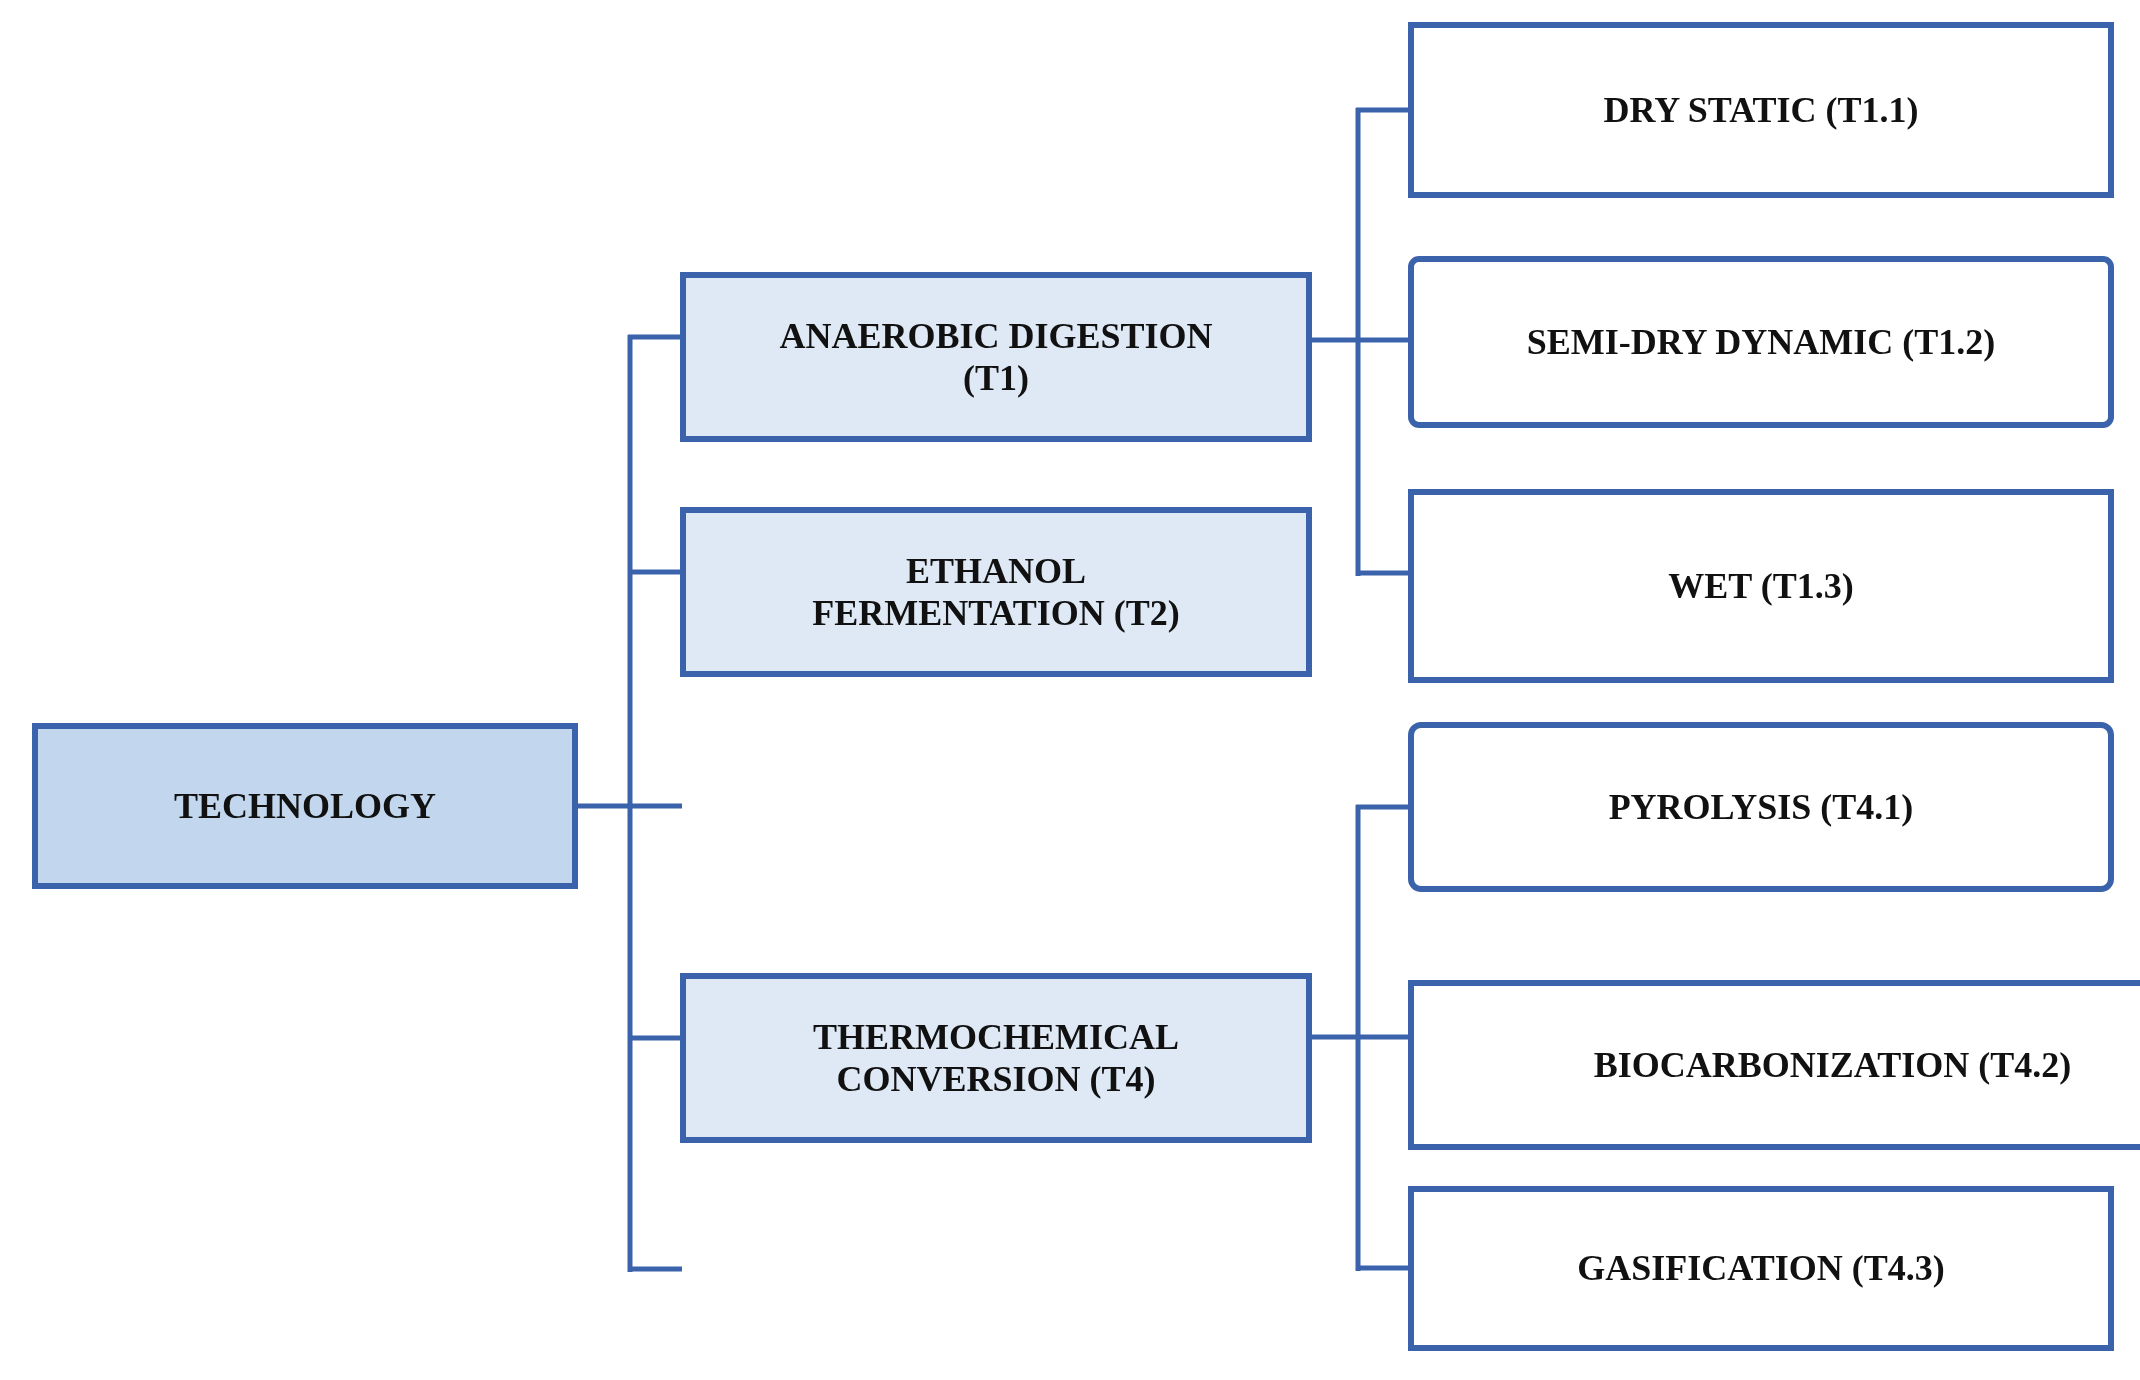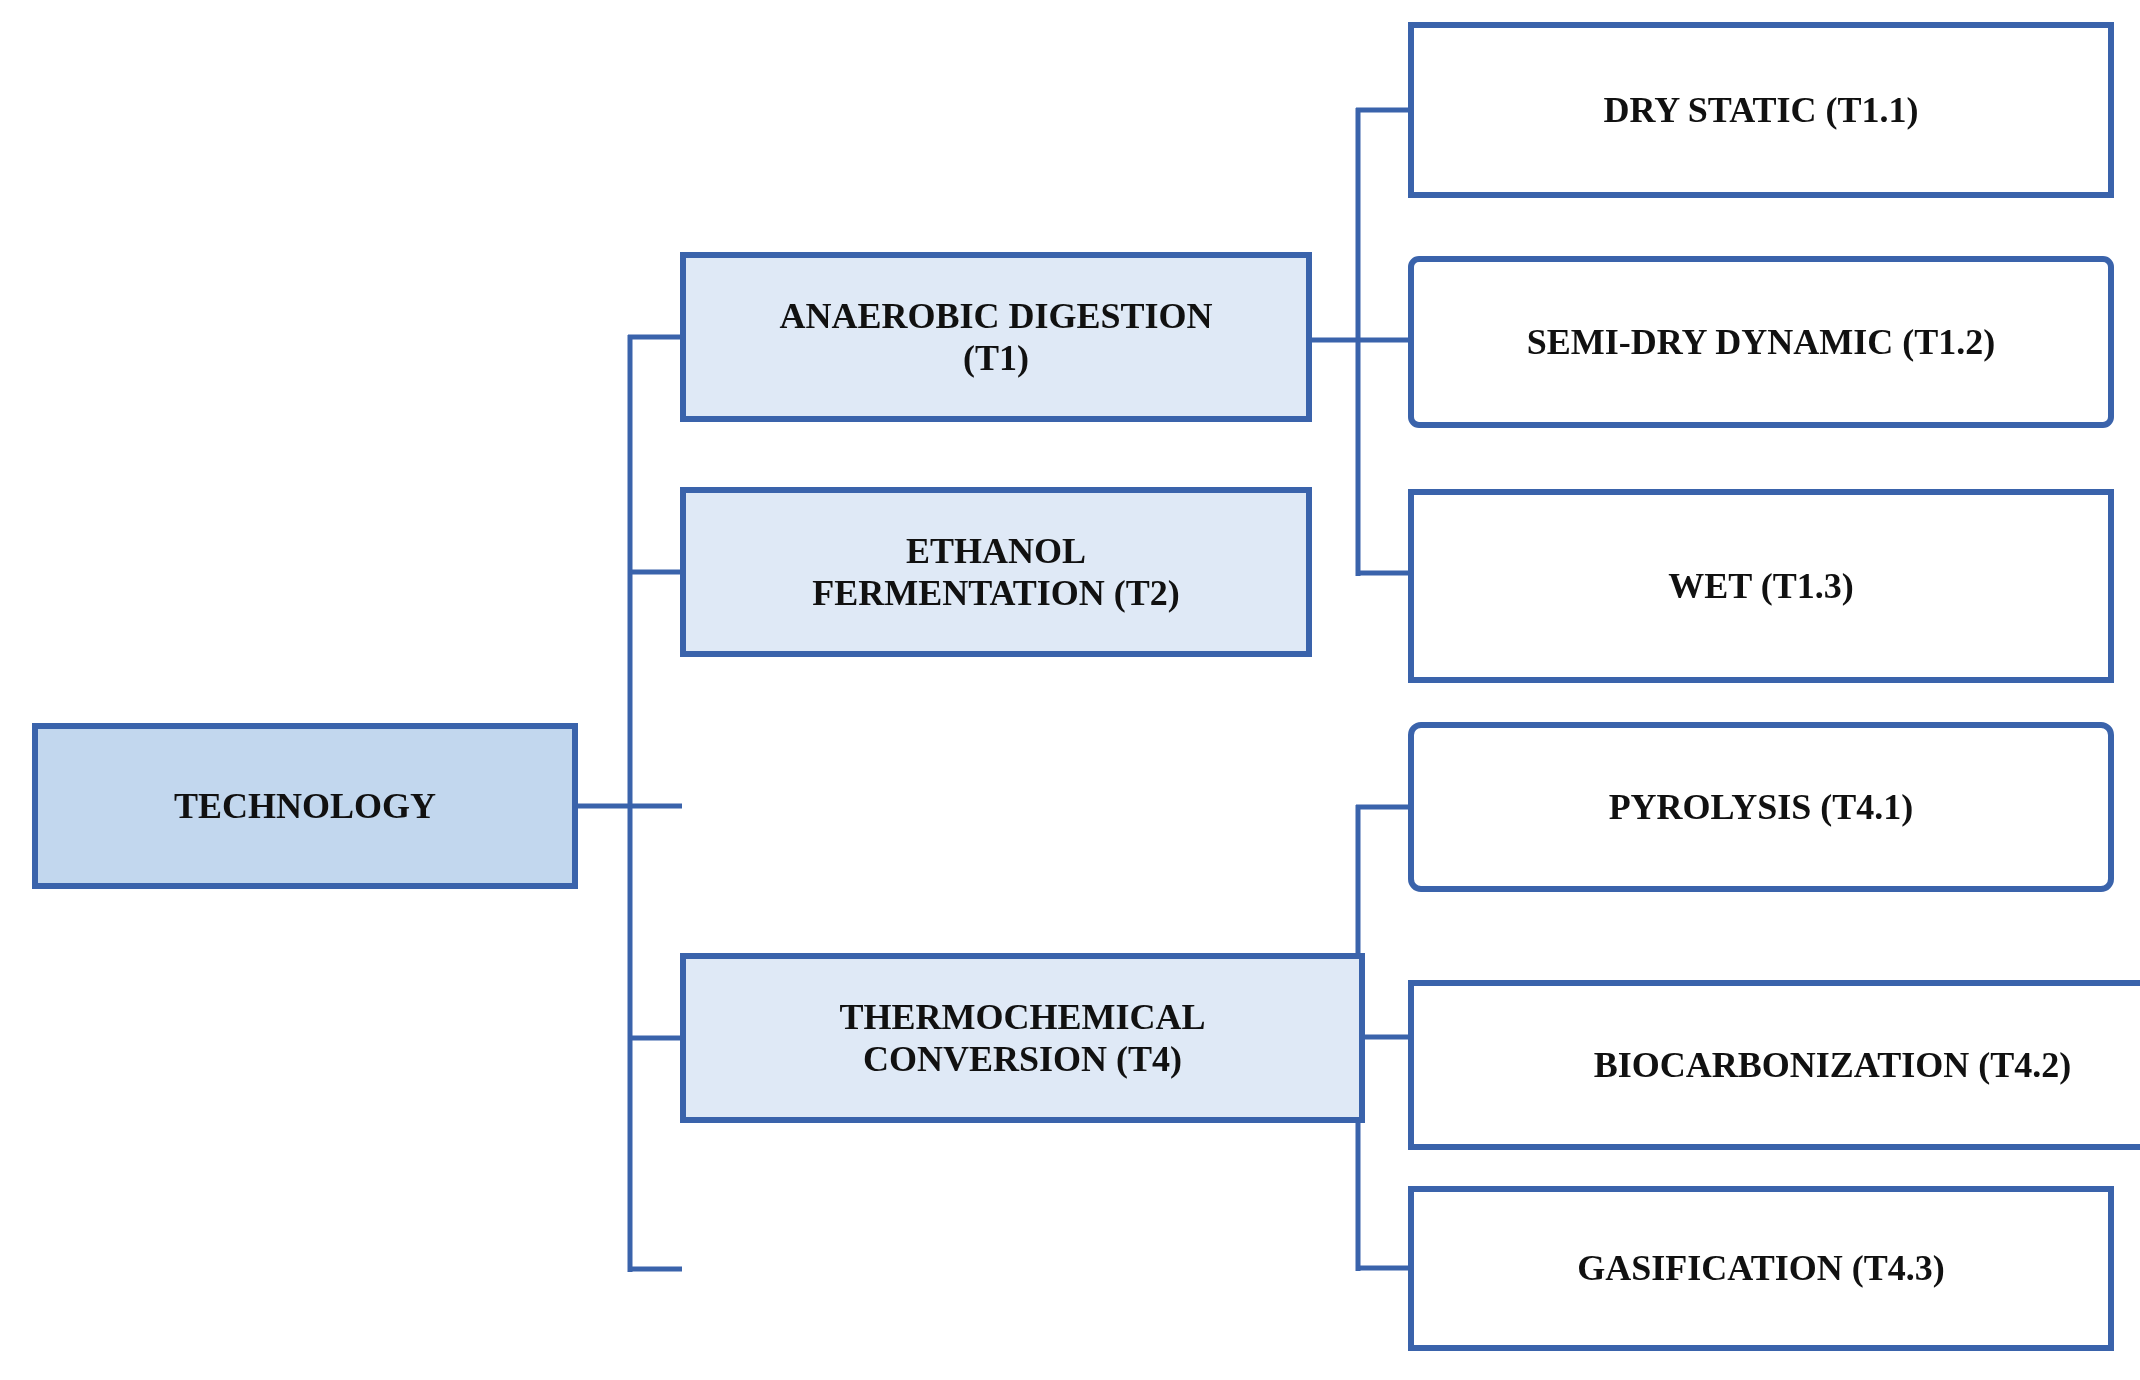--- a/index.html
+++ b/index.html
@@ -36,28 +36,28 @@
     text-align:center;
     font-weight:bold;
     font-size:36px;
     line-height:1.18;
     color:var(--text);
     white-space:pre-line;
     z-index:2;
     padding:0 8px;
   }
   .root{background:var(--root-fill);}
-  .branch{background:var(--branch-fill);}
+  .branch{background:var(--branch-fill);margin-top:20px;}
   .leaf{background:var(--leaf-fill);}
   
   #n-technology{left:32px;top:723px;width:546px;height:166px;}
   #n-t1{left:680px;top:252px;width:632px;height:170px;}
   #n-t2{left:680px;top:487px;width:632px;height:170px;}
   #n-t3{left:680px;top:721px;width:632px;height:168px;}
-  #n-t4{left:680px;top:953px;width:685px;height:170px;}
+  #n-t4{left:680px;top:953px;width:632px;height:170px;}
   #n-t5{left:680px;top:1185px;width:632px;height:168px;}
   #n-t1-1{left:1408px;top:22px;width:706px;height:176px;}
   #n-t1-2{left:1408px;top:256px;width:706px;height:172px;border-radius:11px;}
   #n-t1-3{left:1408px;top:489px;width:706px;height:194px;}
   #n-t4-1{left:1408px;top:722px;width:706px;height:170px;border-radius:13px;}
   #n-t4-2{left:1408px;top:980px;width:849px;height:170px;}
   #n-t4-3{left:1408px;top:1186px;width:706px;height:165px;}
 </style>
 </head>
 <body>

